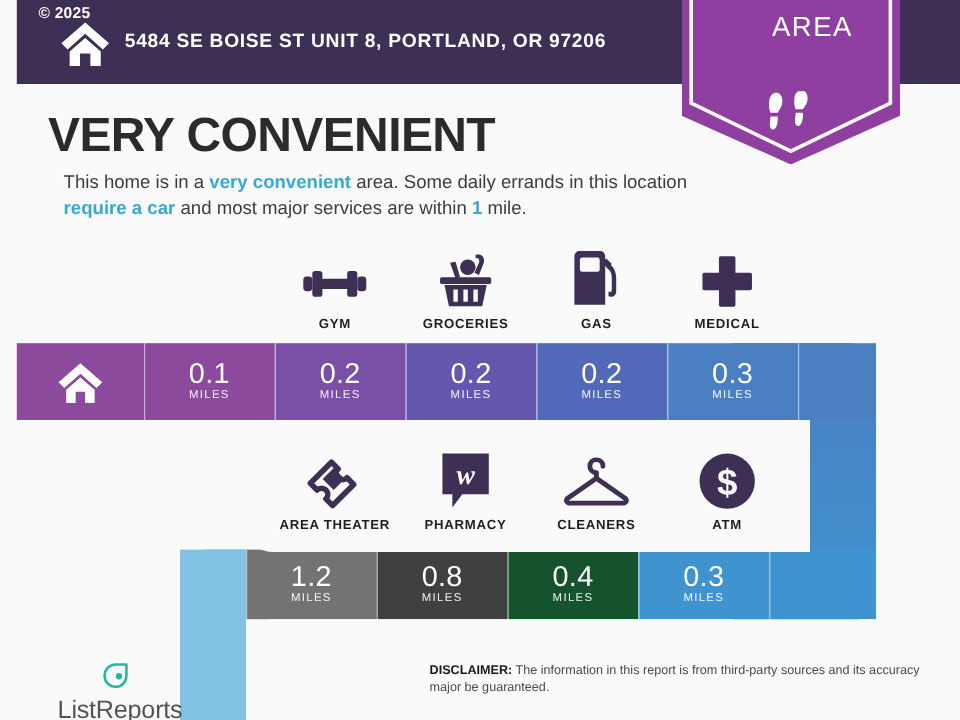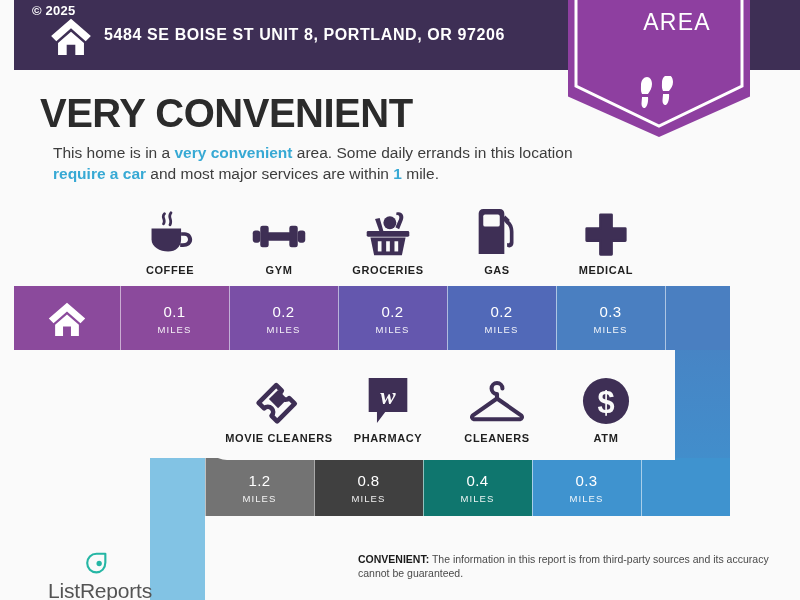--- a/index.html
+++ b/index.html
@@ -62,21 +62,21 @@
   .icon-col{position:absolute;text-align:center;width:110px;}
   .icon-col .glyph{height:52px;display:flex;align-items:flex-end;justify-content:center;}
   .icon-col .cap{
     margin-top:7px;font-size:11px;font-weight:bold;color:#1f1f1f;letter-spacing:.6px;
   }
 
   
   .bar-row{position:absolute;display:flex;z-index:2;}
   .seg{position:relative;height:100%;display:flex;flex-direction:column;
        align-items:center;justify-content:center;color:#fff;}
-  .seg .num{font-size:15px;font-weight:400;line-height:20px;letter-spacing:.3px;}
+  .seg .num{font-size:24px;font-weight:400;line-height:20px;letter-spacing:.3px;}
   .seg .unit{font-size:9.5px;letter-spacing:1.1px;margin-top:2px;opacity:.92;}
   .seg + .seg::before{
     content:"";position:absolute;left:0;top:0;bottom:0;width:1px;background:rgba(255,255,255,.55);
   }
   .home-seg{display:flex;align-items:center;justify-content:center;}
 
   
   #row1{left:14px;top:286px;width:716px;height:64px;
         border-top-left-radius:5px;border-bottom-left-radius:5px;}
   
@@ -147,32 +147,20 @@
       </svg>
     </div>
   </div>
 
   <div class="headline">VERY CONVENIENT</div>
 
   <div class="subtext">
     <span>This home is in a </span><span class="hl">very convenient</span><span> area. Some daily errands in this location </span><span class="hl">require a car</span><span> and most major services are within </span><span class="hl">1</span><span> mile.</span>
   </div>
 
-  <div class="icon-col" style="left:115px;top:205px;">
-    <div class="glyph">
-      <svg viewBox="0 0 52 48" width="48" height="46">
-        <g fill="#3e2f55">
-          <path d="M20 2 C16 6 22 8 19 13 M27 1 C23 6 29 8 26 14" fill="none" stroke="#3e2f55" stroke-width="3" stroke-linecap="round"></path>
-          <path d="M6 18 L38 18 L38 30 C38 38 32 43 24 43 C15 43 6 38 6 30 Z"></path>
-          <path d="M38 22 L42 22 C47 22 50 26 50 30 C50 35 46 38 40 38 L37 38 L37 34 L40 34 C43.5 34 45.5 32.5 45.5 30 C45.5 27.5 44 26 41.5 26 L38 26 Z"></path>
-        </g>
-      </svg>
-    </div>
-    <div class="cap">COFFEE</div>
-  </div>
 
   <div class="icon-col" style="left:224px;top:205px;">
     <div class="glyph">
       <svg viewBox="0 0 64 40" width="60" height="40">
         <g fill="#3e2f55">
           <rect x="20" y="15" width="24" height="9" rx="1"></rect>
           <rect x="12" y="8" width="9" height="23" rx="2.5"></rect>
           <rect x="43" y="8" width="9" height="23" rx="2.5"></rect>
           <rect x="4" y="13" width="8" height="13" rx="3"></rect>
           <rect x="52" y="13" width="8" height="13" rx="3"></rect>
@@ -260,21 +248,21 @@
 
   <div class="icon-col" style="left:224px;top:373px;z-index:4;">
     <div class="glyph">
       <svg viewBox="0 0 54 54" width="50" height="50">
         <g fill="none" stroke="#3e2f55" stroke-width="5" stroke-linejoin="round">
           <path d="M5 30 L24 11 L30 17 A5.5 5.5 0 0 0 38 25 L44 31 L25 50 L19 44 A5.5 5.5 0 0 0 11 36 Z"></path>
         </g>
         <rect x="19" y="19" width="14" height="14" transform="rotate(-45 26 26)" fill="#3e2f55"></rect>
       </svg>
     </div>
-    <div class="cap">MOVIE CLEANERS</div>
+    <div class="cap">AREA THEATER</div>
   </div>
 
   <div class="icon-col" style="left:333px;top:373px;z-index:4;">
     <div class="glyph">
       <svg viewBox="0 0 50 54" width="46" height="50">
         <path d="M4 3 L46 3 L46 40 L22 40 L13 52 L13 40 L4 40 Z" fill="#3e2f55"></path>
         <text x="25" y="31" font-family="'Liberation Serif', serif" font-style="italic" font-size="25" font-weight="bold" fill="#fafafa" text-anchor="middle">w</text>
       </svg>
     </div>
     <div class="cap">PHARMACY</div>
@@ -307,21 +295,21 @@
   <div class="bar-row" id="row2">
     <div class="seg" style="width:55px;background:#82c3e4;"></div>
     <div class="seg" style="width:109px;background:#737373;">
       <div class="num">1.2</div>
       <div class="unit">MILES</div>
     </div>
     <div class="seg" style="width:109px;background:#404040;">
       <div class="num">0.8</div>
       <div class="unit">MILES</div>
     </div>
-    <div class="seg" style="width:109px;background:#0f766e;">
+    <div class="seg" style="width:109px;background:#14532d;">
       <div class="num">0.4</div>
       <div class="unit">MILES</div>
     </div>
     <div class="seg" style="width:109px;background:#3f93cf;">
       <div class="num">0.3</div>
       <div class="unit">MILES</div>
     </div>
     <div class="seg" style="width:89px;background:#3f93cf;"></div>
   </div>
 
@@ -331,16 +319,16 @@
     <span>
       <svg viewBox="0 0 26 26" width="23" height="23">
         <path d="M13 2 L23 2 L23 12 C23 18.5 18.5 23 13 23 C7 23 2.5 18.5 2.5 12.5 C2.5 6.5 7 2 13 2 Z" fill="none" stroke="#25b6a4" stroke-width="2.4" stroke-linejoin="round"></path>
         <circle cx="16" cy="13" r="3" fill="#25b6a4"></circle>
       </svg>
     </span>
     <span class="logo-text">ListReports</span>
   </div>
 
   <div class="disclaimer">
-    <b>CONVENIENT:</b><span> The information in this report is from third-party sources and its accuracy cannot be guaranteed.</span>
+    <b>DISCLAIMER:</b><span> The information in this report is from third-party sources and its accuracy major be guaranteed.</span>
   </div>
 
 </div>
 
 </body></html>

